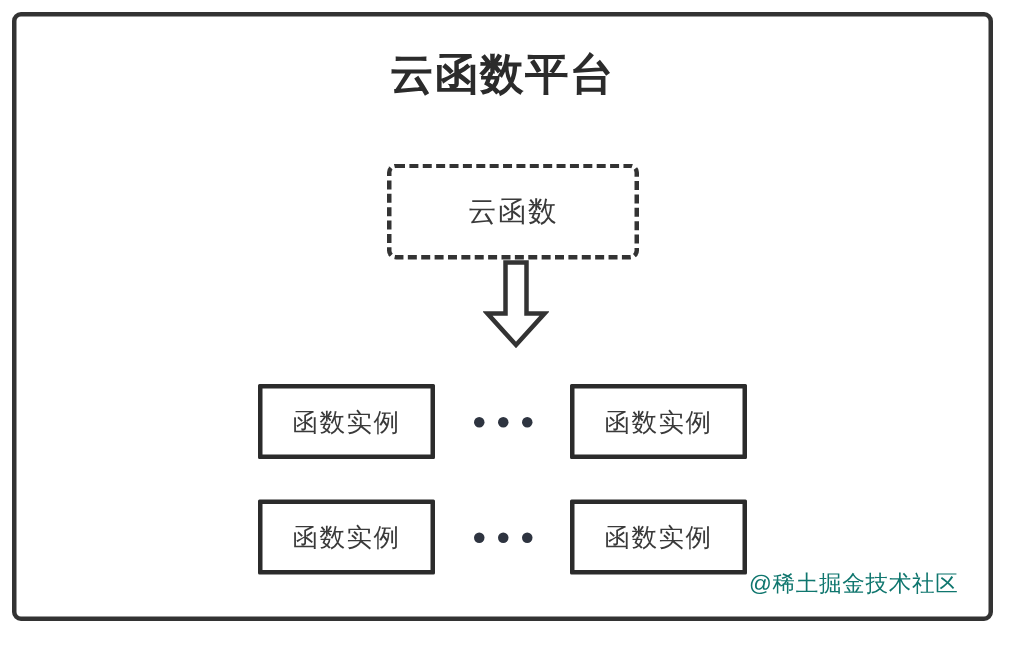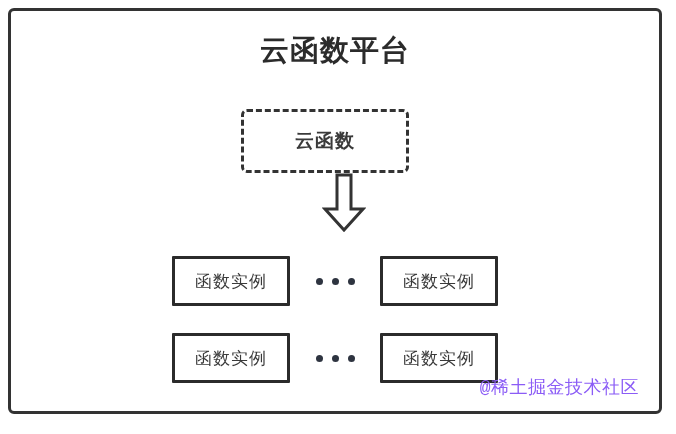--- a/index.html
+++ b/index.html
@@ -39,32 +39,31 @@
     font-size: 29px;
     font-weight: bold;
     letter-spacing: 1px;
     color: #2b2b2b;
     line-height: 1.2;
   }
 
   
   .cloud-function-box {
     position: absolute;
-    left: 230px;
+    left: 247px;
     top: 98px;
     width: 168px;
     height: 64px;
     box-sizing: border-box;
     border: 3px dashed #333333;
     border-radius: 6px;
     background: #ffffff;
     display: flex;
     align-items: center;
     justify-content: center;
-    font-weight: bold;
   }
   .cloud-function-box .box-label {
     font-size: 19px;
     color: #3a3a3a;
     letter-spacing: 1px;
   }
 
   
   .flow-arrow {
     position: absolute;
@@ -117,25 +116,24 @@
     height: 7px;
     border-radius: 50%;
     background: #2e3440;
   }
 
   
   .watermark {
     position: absolute;
     right: 20px;
     bottom: 12px;
-    font-size: 18px;
-    color: #8b5cf6;
+    font-size: 15px;
+    color: #0f766e;
     letter-spacing: 0.5px;
     white-space: nowrap;
-    font-family: Liberation Mono, monospace;
   }
 </style>
 </head>
 <body>
 
 <div class="platform-frame">
 
   <div class="platform-title">云函数平台</div>
 
   <div class="cloud-function-box">

